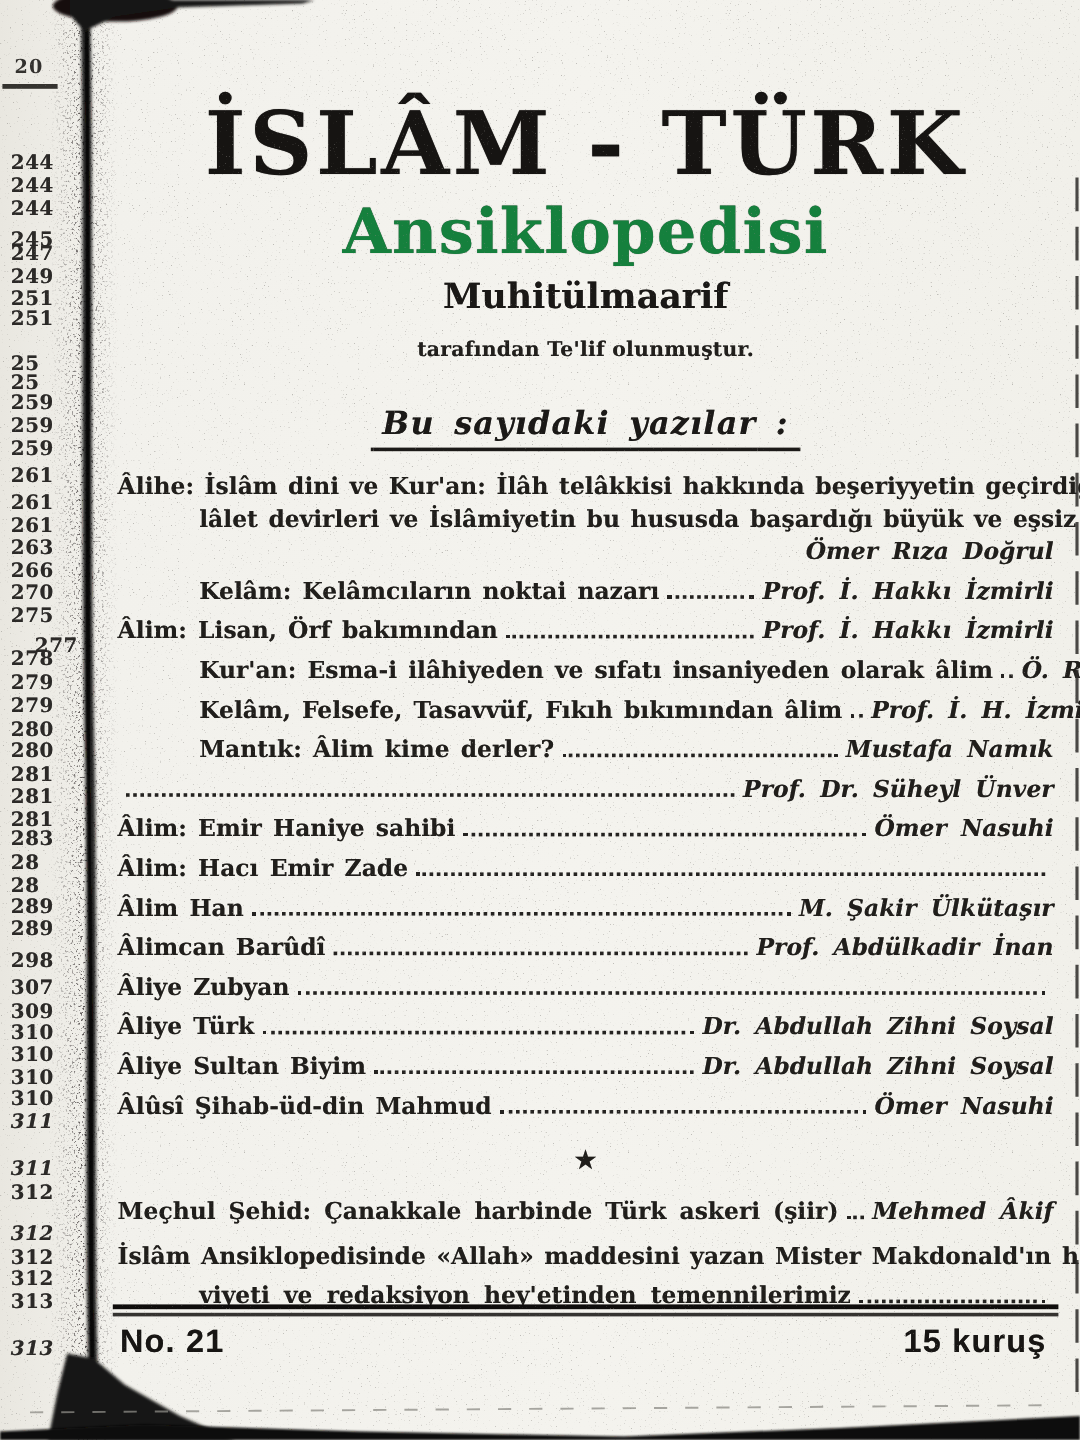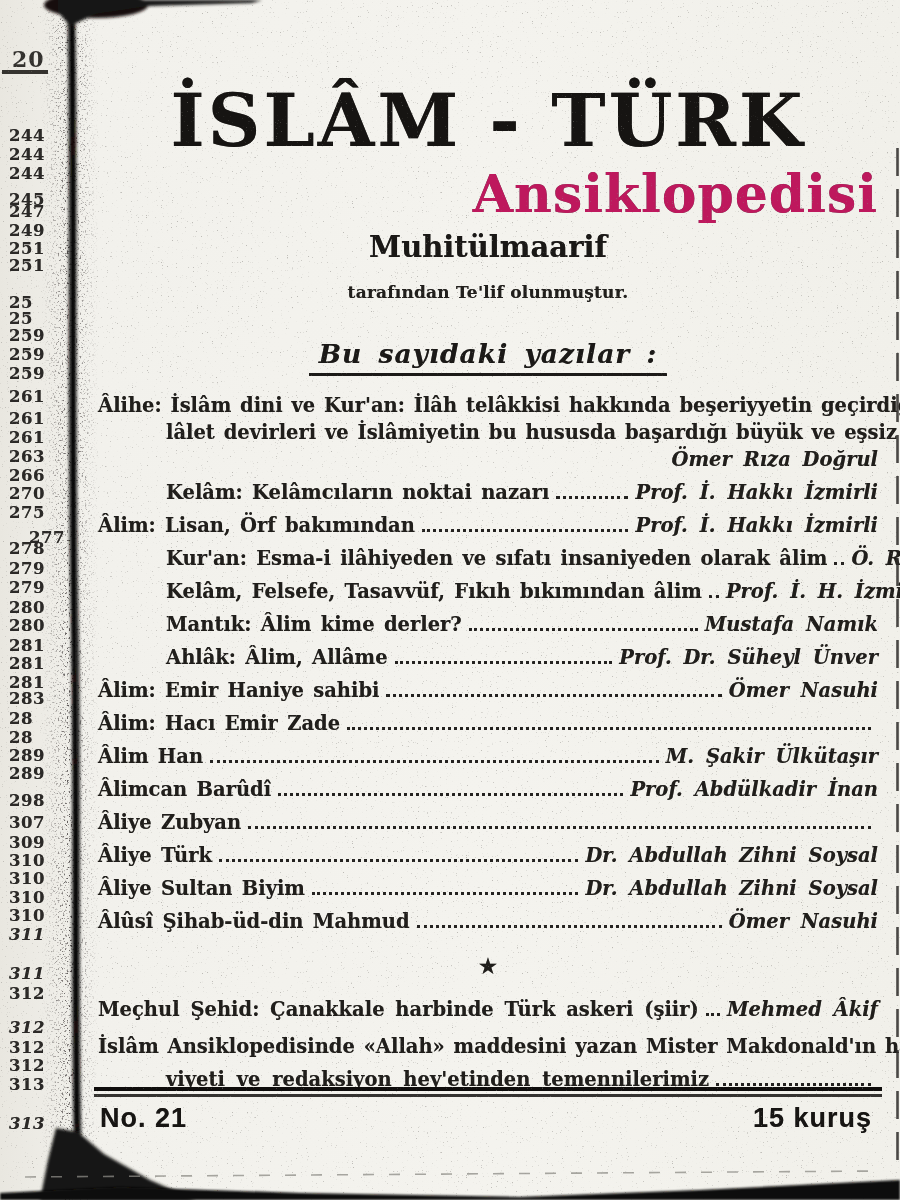--- a/index.html
+++ b/index.html
@@ -13,34 +13,34 @@
 
   
   #margin-numbers{position:absolute;left:0;top:0;width:46px;height:864px;z-index:3;}
   .mnum{
     position:absolute;left:9px;width:38px;
     font-size:16.5px;font-weight:bold;letter-spacing:0.5px;
     color:#2b2927;text-shadow:0 0 .4px rgba(30,28,26,.55);
   }
   .mnum.it{font-style:italic;}
   #corner-num{
-    position:absolute;left:12px;top:46px;font-size:22px;font-weight:bold;
+    position:absolute;left:12px;top:46px;font-size:16px;font-weight:bold;
     color:#33312e;z-index:3;letter-spacing:1px;
   }
   #corner-underline{position:absolute;left:2px;top:70px;width:46px;height:3.5px;background:#35332f;z-index:3;}
   #content{position:absolute;left:98px;top:0;width:780px;z-index:2;}
   #t1{
     position:absolute;left:0;top:78px;width:780px;text-align:center;
     font-size:73px;font-weight:bold;letter-spacing:3px;line-height:84px;
     color:#161412;text-shadow:0 0 .6px rgba(22,20,18,.7);white-space:nowrap;
   }
   #t2{
-    position:absolute;left:0;top:163px;width:780px;text-align:right;
+    position:absolute;left:0;top:163px;width:780px;text-align:center;
     font-size:52px;font-weight:bold;line-height:62px;letter-spacing:1px;
-    color:#be185d;text-shadow:0 0 .6px rgba(22,20,18,.7);
+    color:#15803d;text-shadow:0 0 .6px rgba(22,20,18,.7);
   }
   #t3{
     position:absolute;left:0;top:225px;width:780px;text-align:center;
     font-size:29px;font-weight:bold;line-height:44px;
     color:#1a1816;text-shadow:0 0 .5px rgba(22,20,18,.65);
   }
   #byline{
     position:absolute;left:0;top:282px;width:780px;text-align:center;
     font-size:17px;font-weight:bold;line-height:21.5px;letter-spacing:.2px;
     color:#211f1c;text-shadow:0 0 .4px rgba(22,20,18,.6);
@@ -180,21 +180,20 @@
             <span class="ttl ind">Kelâm, Felsefe, Tasavvüf, Fıkıh bıkımından âlim</span>
             <span class="leader"></span>
             <span class="auth">Prof. İ. H. İzmirli</span>
           </div>
           <div class="toc-row">
             <span class="ttl ind">Mantık: Âlim kime derler?</span>
             <span class="leader"></span>
             <span class="auth">Mustafa Namık</span>
           </div>
           <div class="toc-row">
-            <span class="ttl ind">Ahlâk: Âlim, Allâme</span>
             <span class="leader"></span>
             <span class="auth">Prof. Dr. Süheyl Ünver</span>
           </div>
           <div class="toc-row">
             <span class="ttl">Âlim: Emir Haniye sahibi</span>
             <span class="leader"></span>
             <span class="auth">Ömer Nasuhi</span>
           </div>
           <div class="toc-row">
             <span class="ttl">Âlim: Hacı Emir Zade</span>

